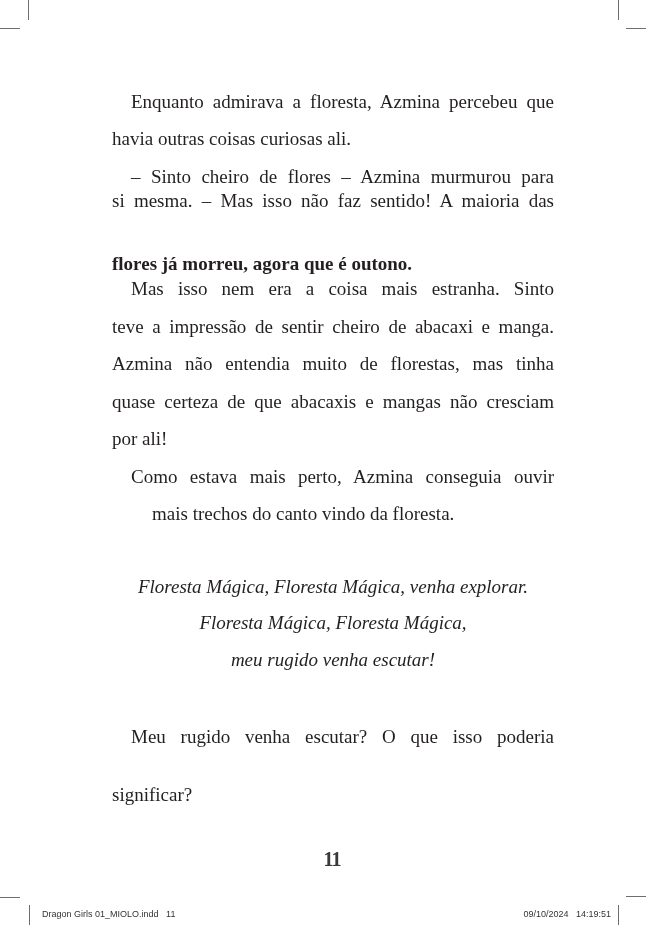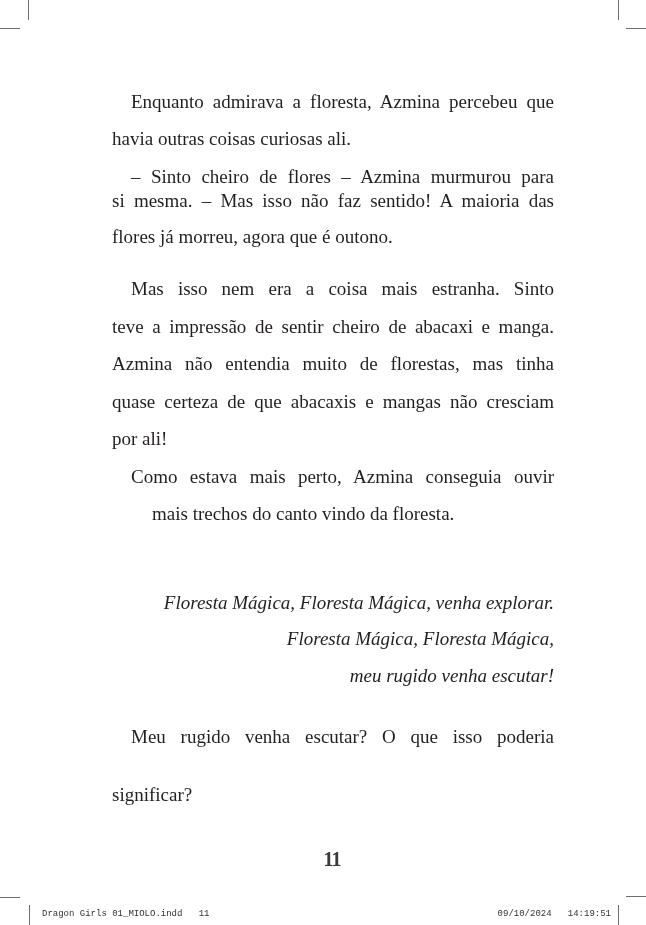--- a/index.html
+++ b/index.html
@@ -43,43 +43,42 @@
     }
     .line.l {
       text-align: left;
     }
     .line.indent {
       padding-left: 19px;
       width: 423px;
     }
     .line.poem {
       font-style: italic;
-      text-align: right;
+      text-align: center;
       font-size: 19px;
-      margin-top: 16px;
     }
 
     .page-number {
       position: absolute;
       left: 316px;
       width: 32px;
       top: 850px;
       text-align: center;
       font-family: Liberation Serif, serif;
       font-weight: bold;
       font-size: 20px;
       line-height: 18px;
       color: #3a3a3a;
       letter-spacing: -1px;
     }
 
     .slug {
       position: absolute;
       top: 909px;
-      font-family: Liberation Mono, monospace;
+      font-family: Liberation Sans, sans-serif;
       font-size: 9px;
       line-height: 11px;
       color: #333333;
       white-space: pre;
     }
     .slug.left { left: 42px; }
     .slug.right { right: 35px; text-align: right; }
   </style>
 </head>
 <body>
@@ -93,21 +92,21 @@
 <div class="mark h" style="left:626px; top:896px; width:20px;"></div>
 <div class="mark v" style="left:618px; top:905px; height:20px;"></div>
 
 <div class="text-block">
 
   <div class="line j indent" style="top:91px;">Enquanto admirava a floresta, Azmina percebeu que</div>
   <div class="line l" style="top:128px;">havia outras coisas curiosas ali.</div>
 
   <div class="line j indent" style="top:166px;">– Sinto cheiro de flores – Azmina murmurou para</div>
   <div class="line j" style="top:190px;font-family:Liberation Serif, serif;">si mesma. – Mas isso não faz sentido! A maioria das</div>
-  <div class="line l" style="top:226px;">flores já morreu, agora que é outono.</div>
+  <div class="line l" style="top:253px;font-weight:bold;">flores já morreu, agora que é outono.</div>
 
   <div class="line j indent" style="top:278px;">Mas isso nem era a coisa mais estranha. Sinto</div>
   <div class="line j" style="top:316px;">teve a impressão de sentir cheiro de abacaxi e manga.</div>
   <div class="line j" style="top:353px;">Azmina não entendia muito de florestas, mas tinha</div>
   <div class="line j" style="top:391px;">quase certeza de que abacaxis e mangas não cresciam</div>
   <div class="line l" style="top:428px;">por ali!</div>
 
   <div class="line j indent" style="top:466px;">Como estava mais perto, Azmina conseguia ouvir</div>
   <div class="line l" style="top:503px;margin-left:40px;">mais trechos do canto vindo da floresta.</div>
 

